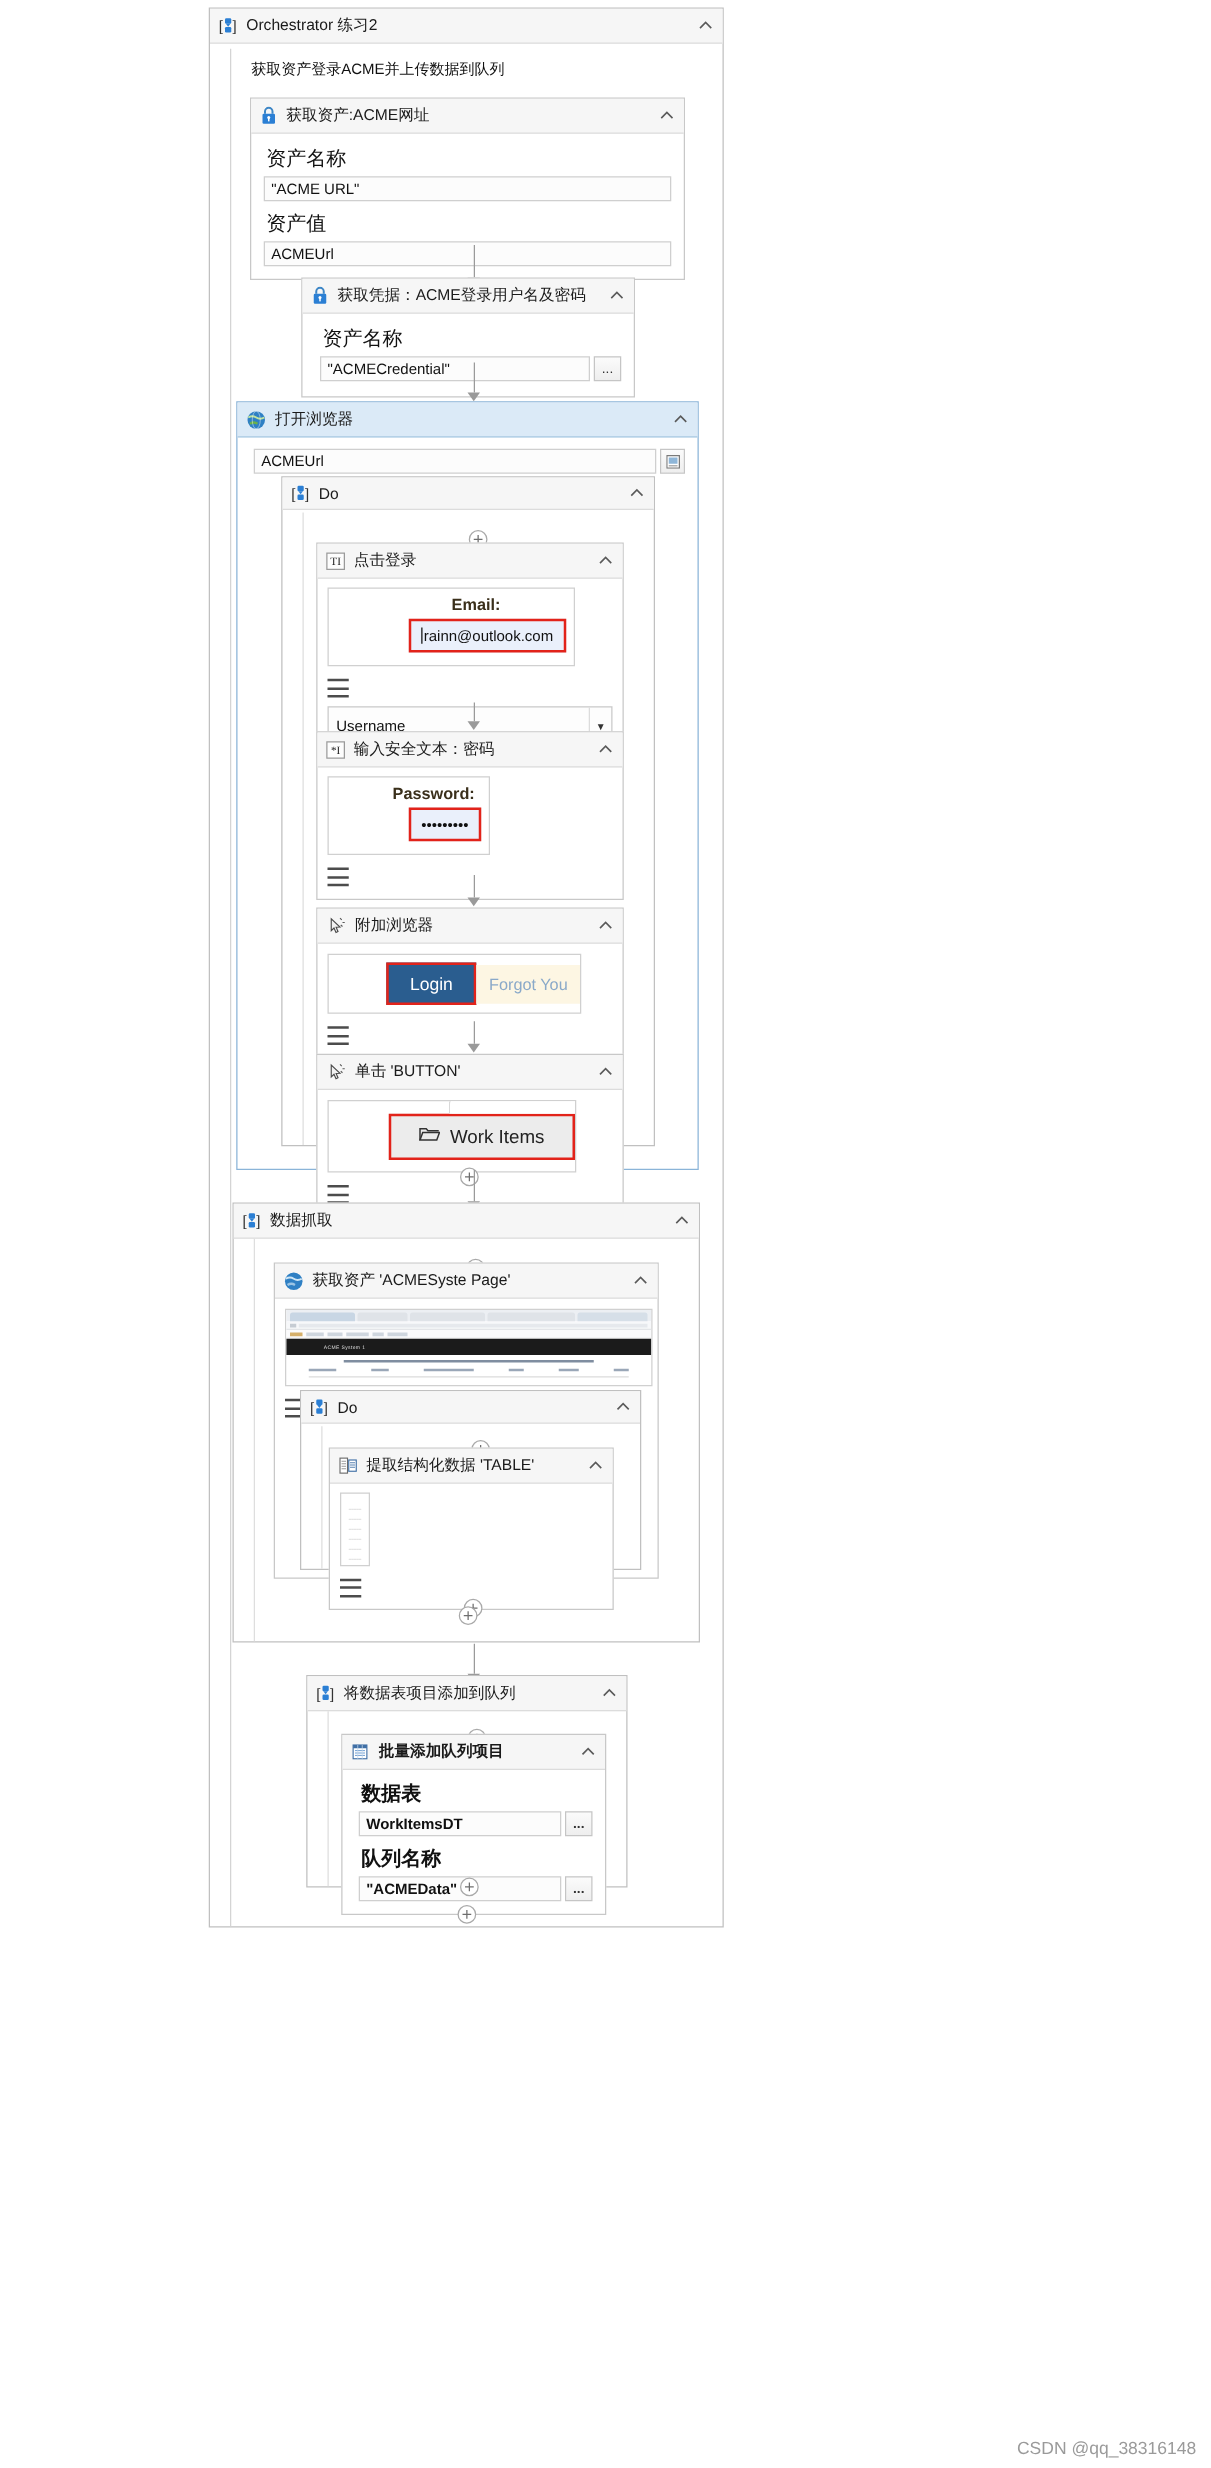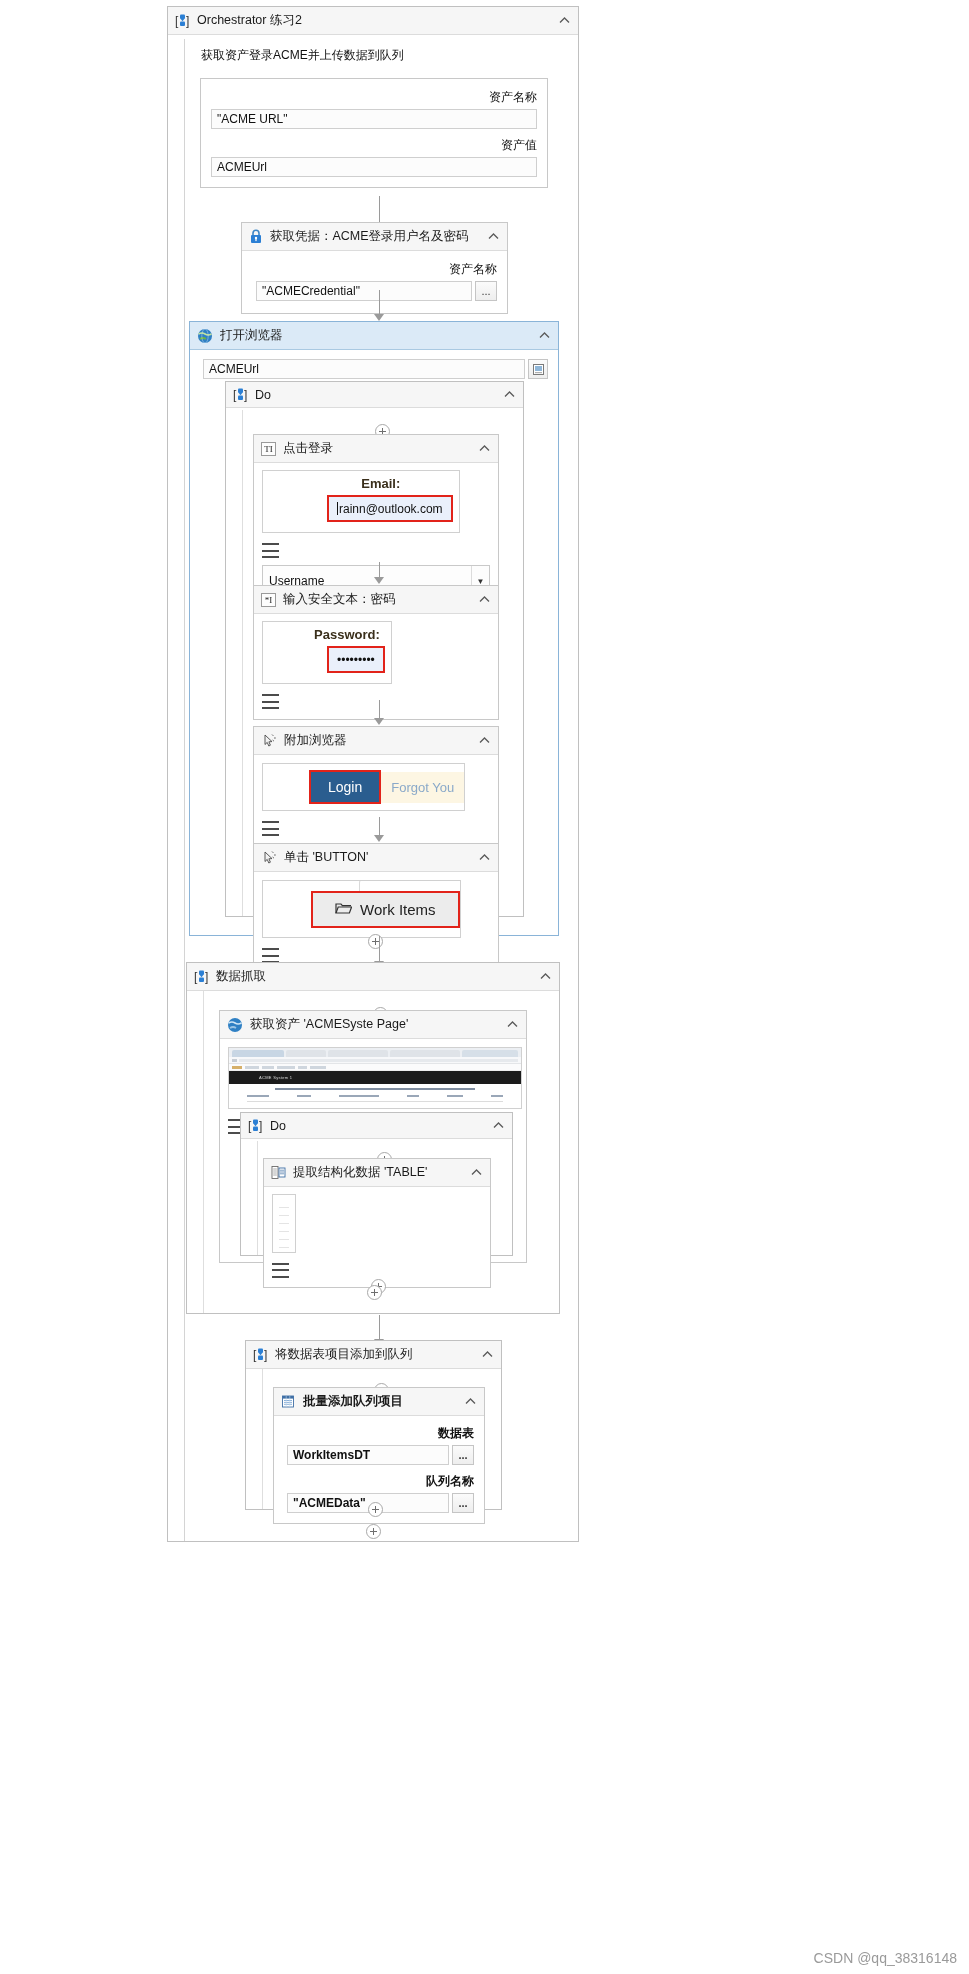--- a/index.html
+++ b/index.html
@@ -65,21 +65,21 @@
     background: #fdfdfd;
     font-size: 9px; line-height: 12px;
     text-align: center; color: #222;
     font-family: "Liberation Serif", serif;
   }
   .ic-click { width: 16px; height: 15px; }
   .ic-table { width: 15px; height: 15px; }
   .ic-queue { width: 15px; height: 15px; }
 
   
-  .flabel { font-size: 12px; color: #111; margin: 2px 0 3px 2px; text-align: right; }
+  .flabel { font-size: 16px; color: #111; margin: 2px 0 3px 2px; }
   .finput {
     height: 20px;
     border: 1px solid #cfcfcf;
     background: #fcfcfc;
     font-size: 12px;
     color: #111;
     padding: 2px 5px;
     display: flex;
     align-items: center;
     white-space: nowrap;
@@ -310,20 +310,36 @@
     </div>
 
     <div class="body" style="padding:0;">
       <div style="font-size:12px;color:#111;padding:12px 0 0 33px;">获取资产登录ACME并上传数据到队列</div>
 
       <div style="position:absolute;left:16px;top:32px;bottom:0;width:1px;background:#d4d4d4;"></div>
 
       <div class="plus" style="margin-top:22px;margin-left:205px;"></div>
 
       <div class="act" style="position:absolute; left:32px; top:71px; width:348px;">
+        <div class="hdr">
+          <span class="ic ic-lock">
+            <svg width="14" height="15" viewBox="0 0 14 15">
+              <path d="M4 6 V4.2 A3 3 0 0 1 10 4.2 V6" stroke="#3d86c6" stroke-width="1.6" fill="none"></path>
+              <rect x="2" y="6" width="10" height="8" rx="1" fill="#2b7fd4"></rect>
+              <circle cx="7" cy="9" r="1.2" fill="#fff"></circle>
+              <rect x="6.4" y="9.5" width="1.2" height="2.6" fill="#fff"></rect>
+            </svg>
+          </span>
+          <span class="ttl">获取资产:ACME网址</span>
+          <span class="chev">
+            <svg width="11" height="9" viewBox="0 0 11 9">
+                <path d="M1 6.5 L5.5 2 L10 6.5" stroke="#5a5a5a" stroke-width="1.3" fill="none"></path>
+              </svg>
+          </span>
+        </div>
         <div class="body">
           <div class="flabel">资产名称</div>
           <div class="finput">"ACME URL"</div>
           <div class="flabel" style="margin-top:8px;">资产值</div>
           <div class="finput">ACMEUrl</div>
         </div>
       </div>
 
       <div class="arrow" style="position:absolute;left:206px;top:189px;">
         <div class="ln" style="height:26px;"></div>

